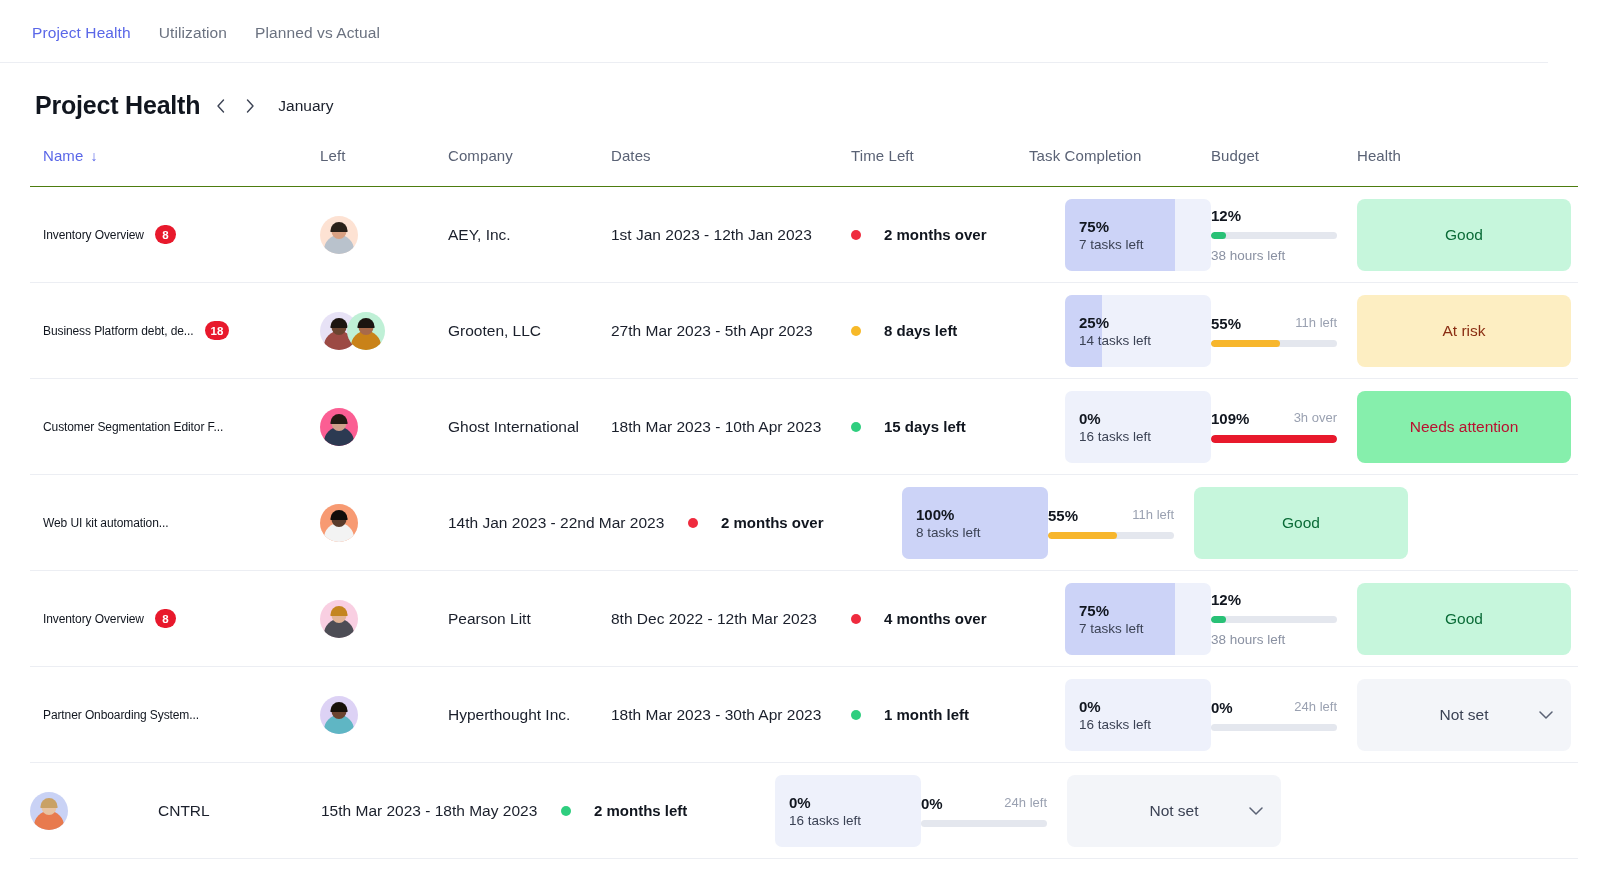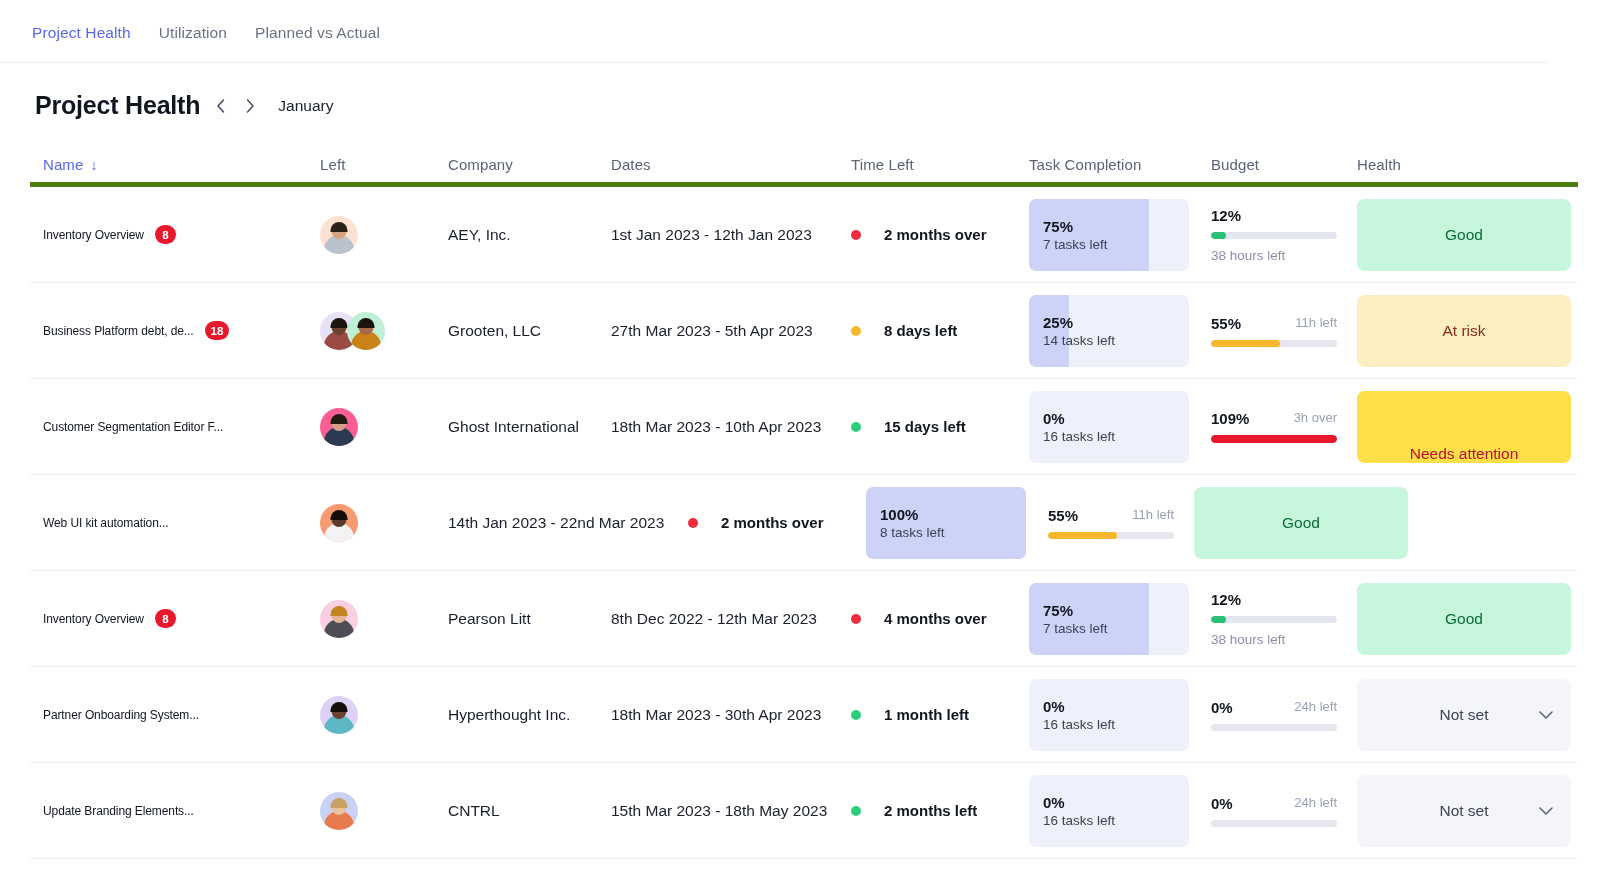--- a/index.html
+++ b/index.html
@@ -53,23 +53,23 @@
     font-size: 15.5px;
     color: #1a1f2b;
     margin-left: 8px;
   }
 
   
   .table { margin: 27px 0 0 0; width: 1600px; }
 
   .thead {
     display: flex;
-    align-items: center;
+    align-items: flex-start;
     height: 40px;
-    border-bottom: 5px solid #4d7c0f;
+    border-bottom: 1px solid #4d7c0f;
     width: 1548px;
     margin-left: 30px;
   }
   .th {
     font-size: 15px;
     color: #5a6275;
     letter-spacing: .1px;
     display: flex;
     align-items: center;
     gap: 7px;
@@ -167,20 +167,21 @@
   .timeleft-label { font-size: 15px; font-weight: 600; color: #11161f; }
 
   
   .task-cell {
     position: relative;
     width: 160px;
     height: 72px;
     border-radius: 7px;
     background: #eef1fb;
     overflow: hidden;
+    margin-left: 36px;
   }
   .task-fill {
     position: absolute;
     left: 0; top: 0; bottom: 0;
     background: #ccd3f7;
   }
   .task-text {
     position: absolute;
     left: 14px; top: 50%;
     transform: translateY(-50%);
@@ -214,21 +215,21 @@
     display: flex;
     align-items: center;
     justify-content: center;
     font-size: 15.5px;
     font-weight: 500;
     position: relative;
     cursor: pointer;
   }
   .health-pill.good       { background: #c6f6dc; color: #0a6b37; }
   .health-pill.atrisk     { background: #fdeec2; color: #8a2d12; }
-  .health-pill.attention  { background: #fde047; color: #b91030; align-items: flex-end; }
+  .health-pill.attention  { background: #86efac; color: #b91030; }
   .health-pill.notset     { background: #f3f5f9; color: #3b4254; }
   .chev {
     position: absolute;
     right: 18px; top: 50%;
     transform: translateY(-50%);
     color: #5a6275;
     display: flex;
   }
 </style>
 </head>
@@ -594,23 +595,20 @@
             <span>Not set</span>
             <span class="chev">
               <svg width="14" height="9" viewBox="0 0 14 9">
                 <path d="M1 1.5 7 7.5l6-6" fill="none" stroke="currentColor" stroke-width="1.5" stroke-linecap="round" stroke-linejoin="round"></path>
               </svg>
             </span>
           </div>
         </div>
       </div>
       <div class="row">
-        <div class="td c-name">
-          <span class="proj-name">Update Branding Elements...</span>
-        </div>
         <div class="td c-owner">
           <div class="avatars">
             <div class="avatar" style="background: rgb(201, 210, 245);">
               <div class="body" style="background:#e87a4e"></div>
               <div class="head" style="background:#e8c3a2"></div>
               <div class="hair" style="background:#c9a165"></div>
             </div>
           </div>
         </div>
         <div class="td c-comp">

